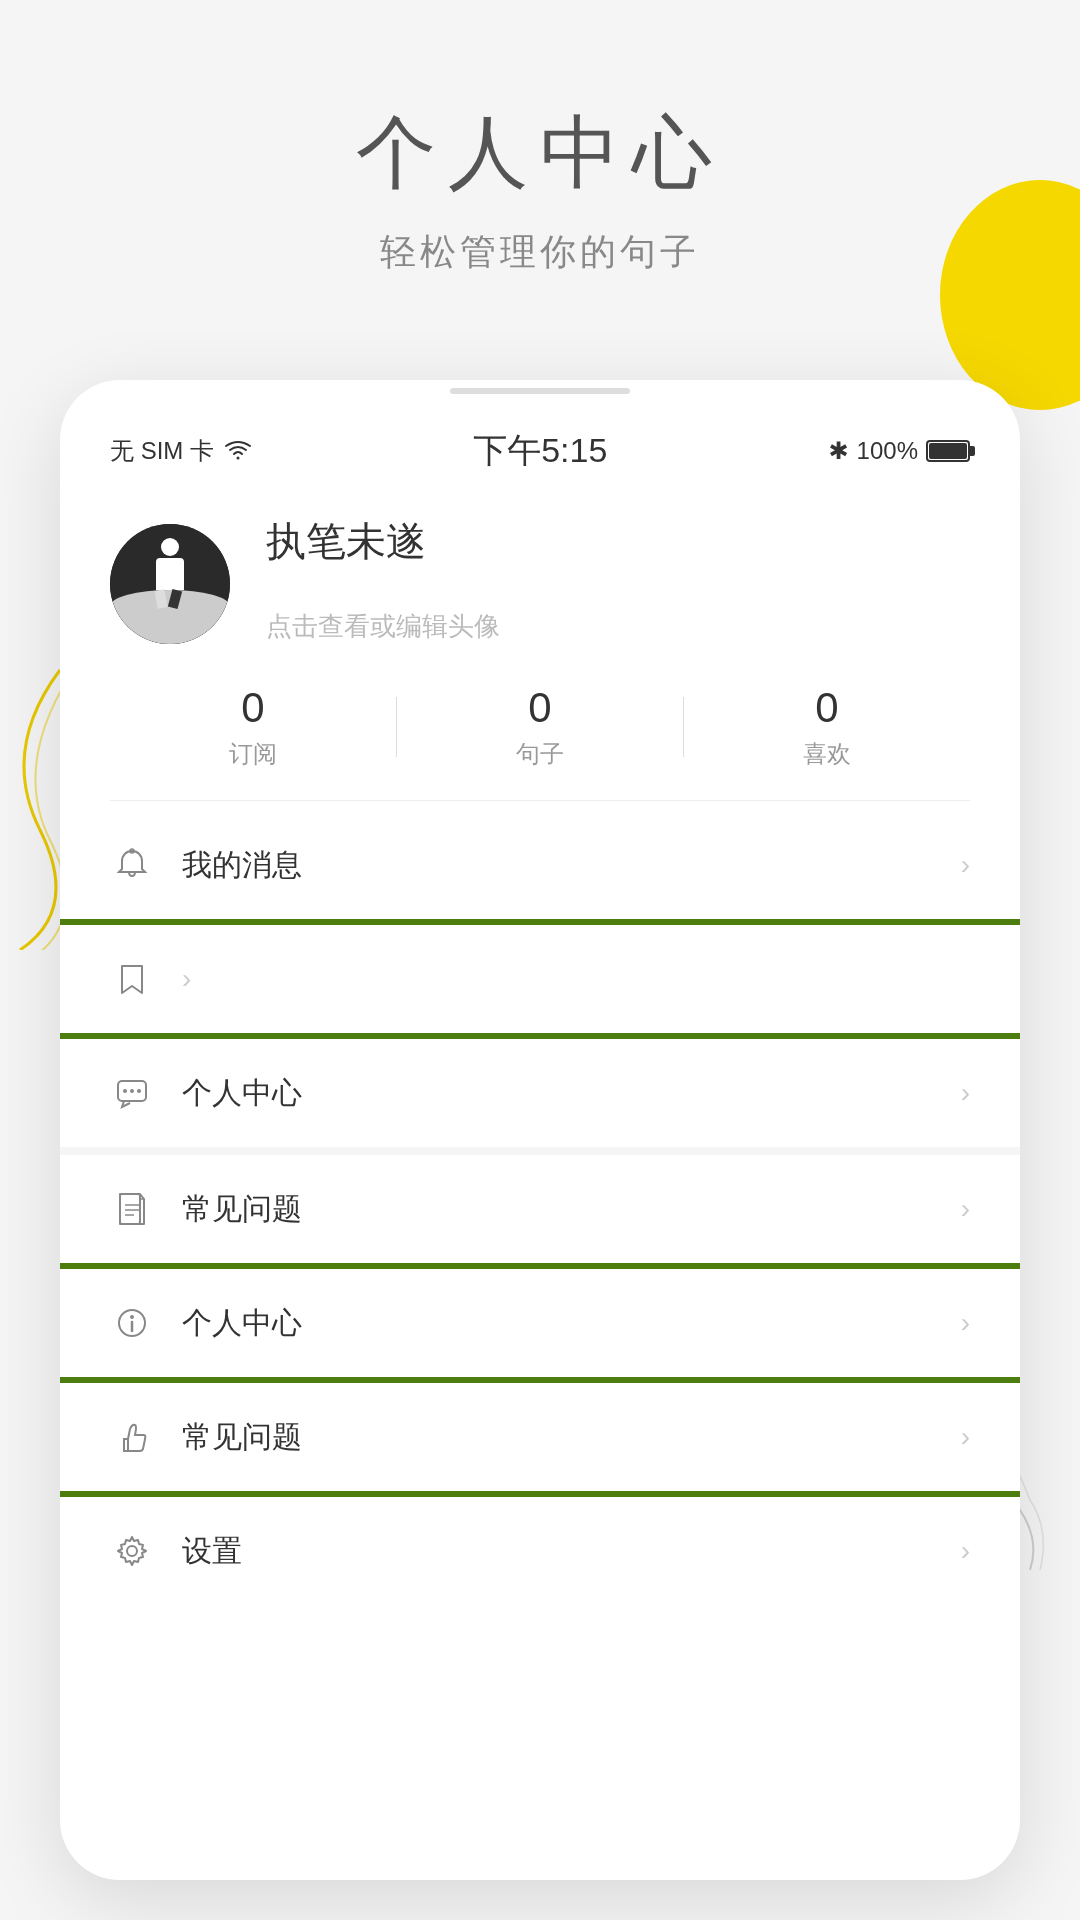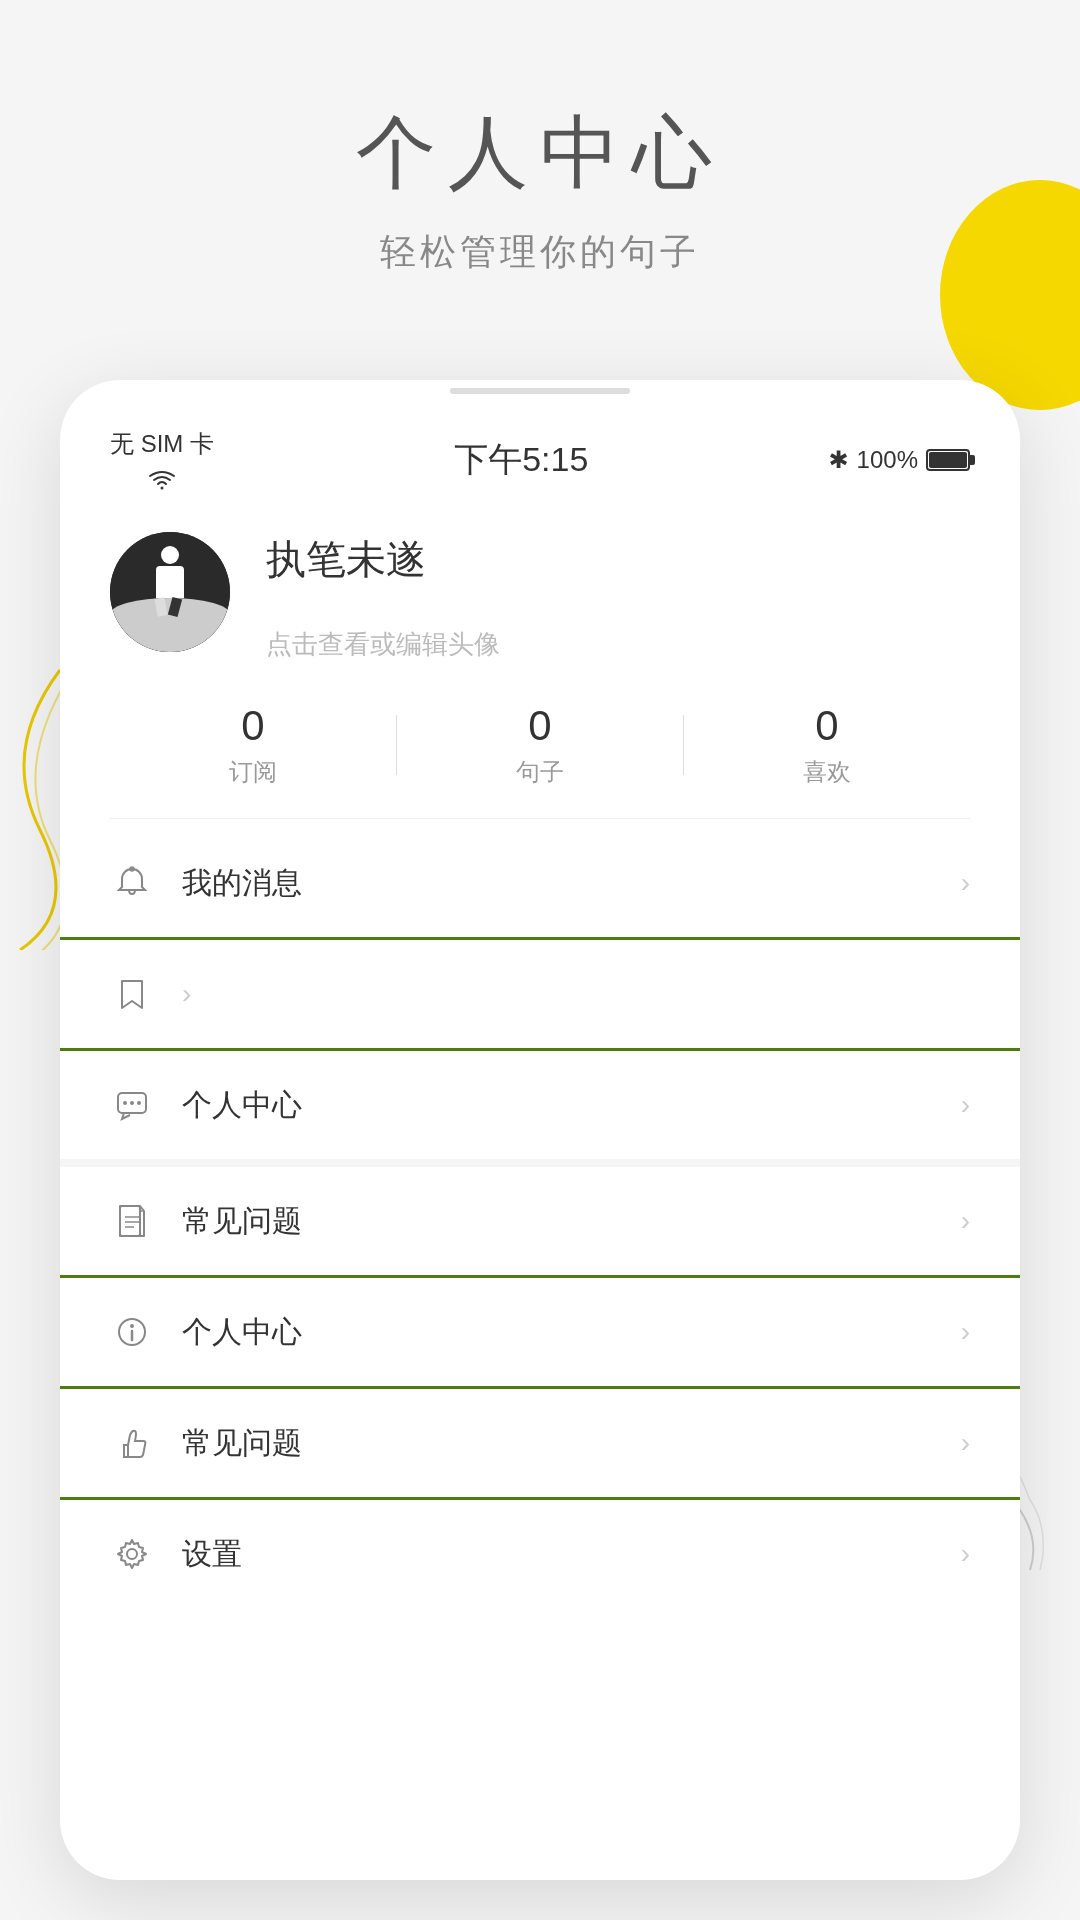--- a/index.html
+++ b/index.html
@@ -88,21 +88,20 @@
       justify-content: space-between;
       padding: 30px 50px 10px;
       font-size: 24px;
       color: #333;
     }
 
     .status-left {
       display: flex;
       align-items: center;
       gap: 10px;
-      flex-direction: column;
     }
 
     .status-center {
       font-size: 34px;
       font-weight: 500;
     }
 
     .status-right {
       display: flex;
       align-items: center;
@@ -157,21 +156,21 @@
       width: 180px;
       height: 6px;
       background: #ddd;
       border-radius: 3px;
     }
 
     
     .profile-section {
       padding: 30px 50px 20px;
       display: flex;
-      align-items: flex-start;
+      align-items: flex-end;
       gap: 36px;
     }
 
     .avatar-wrapper {
       width: 120px;
       height: 120px;
       border-radius: 50%;
       overflow: hidden;
       flex-shrink: 0;
       background: #333;
@@ -298,21 +297,21 @@
     }
 
     .menu-group:last-child {
       border-bottom: none;
     }
 
     .menu-item {
       display: flex;
       align-items: center;
       padding: 32px 50px;
-      border-bottom: 3px solid #4d7c0f;
+      border-bottom: 6px solid #4d7c0f;
       cursor: pointer;
     }
 
     .menu-item:last-child {
       border-bottom: none;
     }
 
     .menu-icon {
       width: 44px;
       height: 44px;

